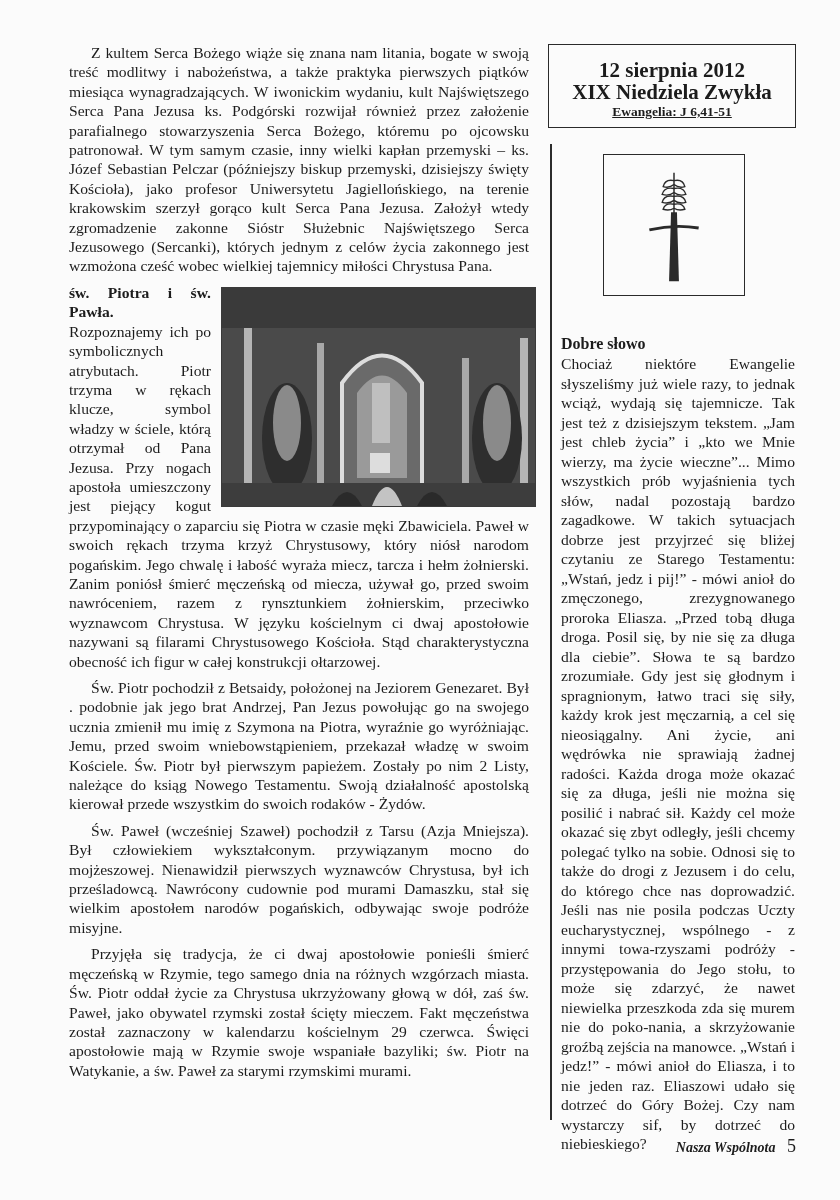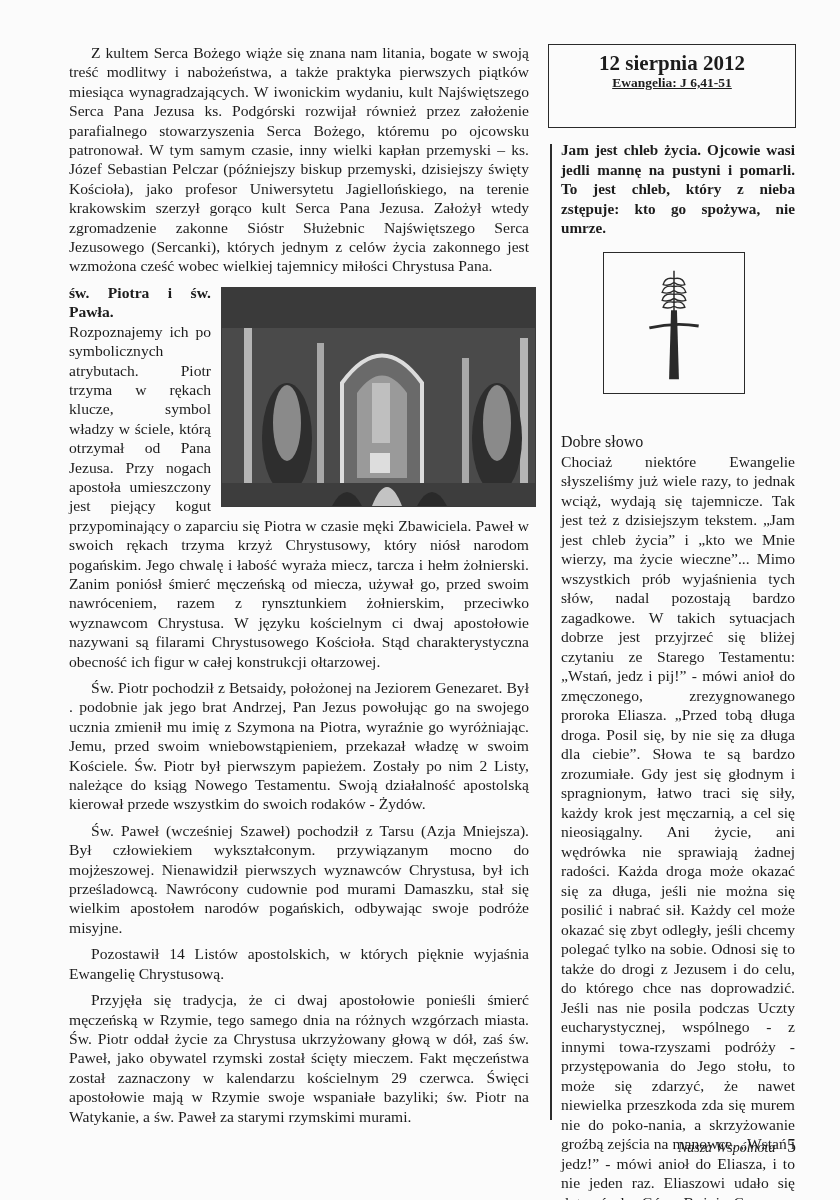--- a/index.html
+++ b/index.html
@@ -21,50 +21,50 @@
     float: right; width: 313px; height: 218px;
     margin: 4px 0 4px 10px;
     background: #5a5a5a; position: relative; overflow: hidden;
     border: 1px solid #3a3a3a;
   }
   .photo svg { width: 100%; height: 100%; display: block; }
 
   .date-box {
     position: absolute; left: 548px; top: 44px; width: 248px; height: 84px;
     border: 1.5px solid #2a2a2a; text-align: center; box-sizing: border-box;
-    padding-top: 7px;
+    padding-top: 14px;
   }
   .date-box .d1 { font-weight: bold; font-size: 21px; line-height: 22px; }
   .date-box .d2 { font-weight: bold; font-size: 21px; line-height: 22px; }
   .date-box .d3 { font-weight: bold; font-size: 13.5px; line-height: 18px; text-decoration: underline; }
 
   .side-rule {
     position: absolute; left: 550px; top: 144px; width: 2px; height: 976px;
     background: #2c2c2c;
   }
   .col-right {
     position: absolute; left: 561px; top: 140px; width: 234px;
   }
   .quote {
     font-weight: bold; font-size: 15.2px; line-height: 19.5px; text-align: justify;
   }
   .emblem {
     width: 142px; height: 142px; margin: 14px 0 0 42px;
     border: 1.5px solid #2a2a2a; box-sizing: border-box; position: relative;
   }
   .emblem svg { width: 100%; height: 100%; display: block; }
-  .dobre-title { font-weight: normal; font-size: 16px; margin-top: 38px; line-height: 20px; }
+  .dobre-title { font-weight: bold; font-size: 16px; margin-top: 38px; line-height: 20px; }
   .dobre-body {
     font-size: 15.6px; line-height: 19.5px; text-align: justify; margin: 0;
   }
   .footer {
     position: absolute; right: 44px; top: 1136px;
     font-size: 14px;
   }
-  .footer .mag { font-weight: normal; font-style: italic; }
+  .footer .mag { font-weight: bold; font-style: italic; }
   .footer .page { font-size: 18px; margin-left: 8px; }
 </style>
 </head>
 <body>
 
 <div class="col-left">
   <p>Z kultem Serca Bożego wiąże się znana nam litania, bogate w swoją treść modlitwy i nabożeństwa, a także praktyka pierwszych piątków miesiąca wynagradzających. W iwonickim wydaniu, kult Najświętszego Serca Pana Jezusa ks. Podgórski rozwijał również przez założenie parafialnego stowarzyszenia Serca Bożego, któremu po ojcowsku patronował. W tym samym czasie, inny wielki kapłan przemyski – ks. Józef Sebastian Pelczar (późniejszy biskup przemyski, dzisiejszy święty Kościoła), jako profesor Uniwersytetu Jagiellońskiego, na terenie krakowskim szerzył gorąco kult Serca Pana Jezusa. Założył wtedy zgromadzenie zakonne Sióstr Służebnic Najświętszego Serca Jezusowego (Sercanki), których jednym z celów życia zakonnego jest wzmożona cześć wobec wielkiej tajemnicy miłości Chrystusa Pana.</p>
   <div class="photo">
     <svg viewBox="0 0 313 218" preserveAspectRatio="none">
       <rect x="0" y="0" width="313" height="218" fill="#4a4a4a"></rect>
@@ -87,33 +87,32 @@
 
       <rect x="0" y="195" width="313" height="23" fill="#3d3d3d"></rect>
       <path d="M150 218 Q165 180 180 218 Z" fill="#e5e5e5" opacity="0.8"></path>
       <path d="M110 218 Q125 190 140 218 Z" fill="#2a2a2a"></path>
       <path d="M195 218 Q210 190 225 218 Z" fill="#2a2a2a"></path>
     </svg>
   </div>
   <p class="noindent"><span class="bold">św. Piotra i św. Pawła.</span><br><span>Rozpoznajemy ich po symbolicznych atrybutach. Piotr trzyma w rękach klucze, symbol władzy w ściele, którą otrzymał od Pana Jezusa. Przy nogach apostoła umieszczony jest piejący kogut przypominający o zaparciu się Piotra w czasie męki Zbawiciela. Paweł w swoich rękach trzyma krzyż Chrystusowy, który niósł narodom pogańskim. Jego chwalę i łabość wyraża miecz, tarcza i hełm żołnierski. Zanim poniósł śmierć męczeńską od miecza, używał go, przed swoim nawróceniem, razem z rynsztunkiem żołnierskim, przeciwko wyznawcom Chrystusa. W języku kościelnym ci dwaj apostołowie nazywani są filarami Chrystusowego Kościoła. Stąd charakterystyczna obecność ich figur w całej konstrukcji ołtarzowej.</span></p>
   <p>Św. Piotr pochodził z Betsaidy, położonej na Jeziorem Genezaret. Był . podobnie jak jego brat Andrzej, Pan Jezus powołując go na swojego ucznia zmienił mu imię z Szymona na Piotra, wyraźnie go wyróżniając. Jemu, przed swoim wniebowstąpieniem, przekazał władzę w swoim Kościele. Św. Piotr był pierwszym papieżem. Zostały po nim 2 Listy, należące do ksiąg Nowego Testamentu. Swoją działalność apostolską kierował przede wszystkim do swoich rodaków - Żydów.</p>
   <p>Św. Paweł (wcześniej Szaweł) pochodził z Tarsu (Azja Mniejsza). Był człowiekiem wykształconym. przywiązanym mocno do mojżeszowej. Nienawidził pierwszych wyznawców Chrystusa, był ich prześladowcą. Nawrócony cudownie pod murami Damaszku, stał się wielkim apostołem narodów pogańskich, odbywając swoje podróże misyjne.</p>
-  <p>Pozostawił 14 Listów apostolskich, w których pięknie wyjaśnia Ewangelię Chrystusową.</p>
   <p>Przyjęła się tradycja, że ci dwaj apostołowie ponieśli śmierć męczeńską w Rzymie, tego samego dnia na różnych wzgórzach miasta. Św. Piotr oddał życie za Chrystusa ukrzyżowany głową w dół, zaś św. Paweł, jako obywatel rzymski został ścięty mieczem. Fakt męczeństwa został zaznaczony w kalendarzu kościelnym 29 czerwca. Święci apostołowie mają w Rzymie swoje wspaniałe bazyliki; św. Piotr na Watykanie, a św. Paweł za starymi rzymskimi murami.</p>
 </div>
 
 <div class="date-box">
   <div class="d1">12 sierpnia 2012</div>
+  <div class="d2">XIX Niedziela Zwykła</div>
   <div class="d3">Ewangelia: J 6,41-51</div>
 </div>
 
 <div class="side-rule"></div>
 
 <div class="col-right">
-  <div class="quote">Jam jest chleb życia. Ojcowie wasi jedli mannę na pustyni i pomarli. To jest chleb, który z nieba zstępuje: kto go spożywa, nie umrze.</div>
   <div class="emblem">
     <svg viewBox="0 0 142 142">
 
       <path d="M68 58 L74 58 L76 128 L66 128 Z" fill="#2a2a2a"></path>
       <path d="M46 76 Q71 70 96 74" stroke="#2a2a2a" stroke-width="3" fill="none"></path>
 
       <line x1="71" y1="18" x2="71" y2="60" stroke="#2a2a2a" stroke-width="1.5"></line>
       <g fill="none" stroke="#2a2a2a" stroke-width="1.4">
         <path d="M71 26 Q62 24 60 32 Q66 34 71 30"></path>
         <path d="M71 26 Q80 24 82 32 Q76 34 71 30"></path>

